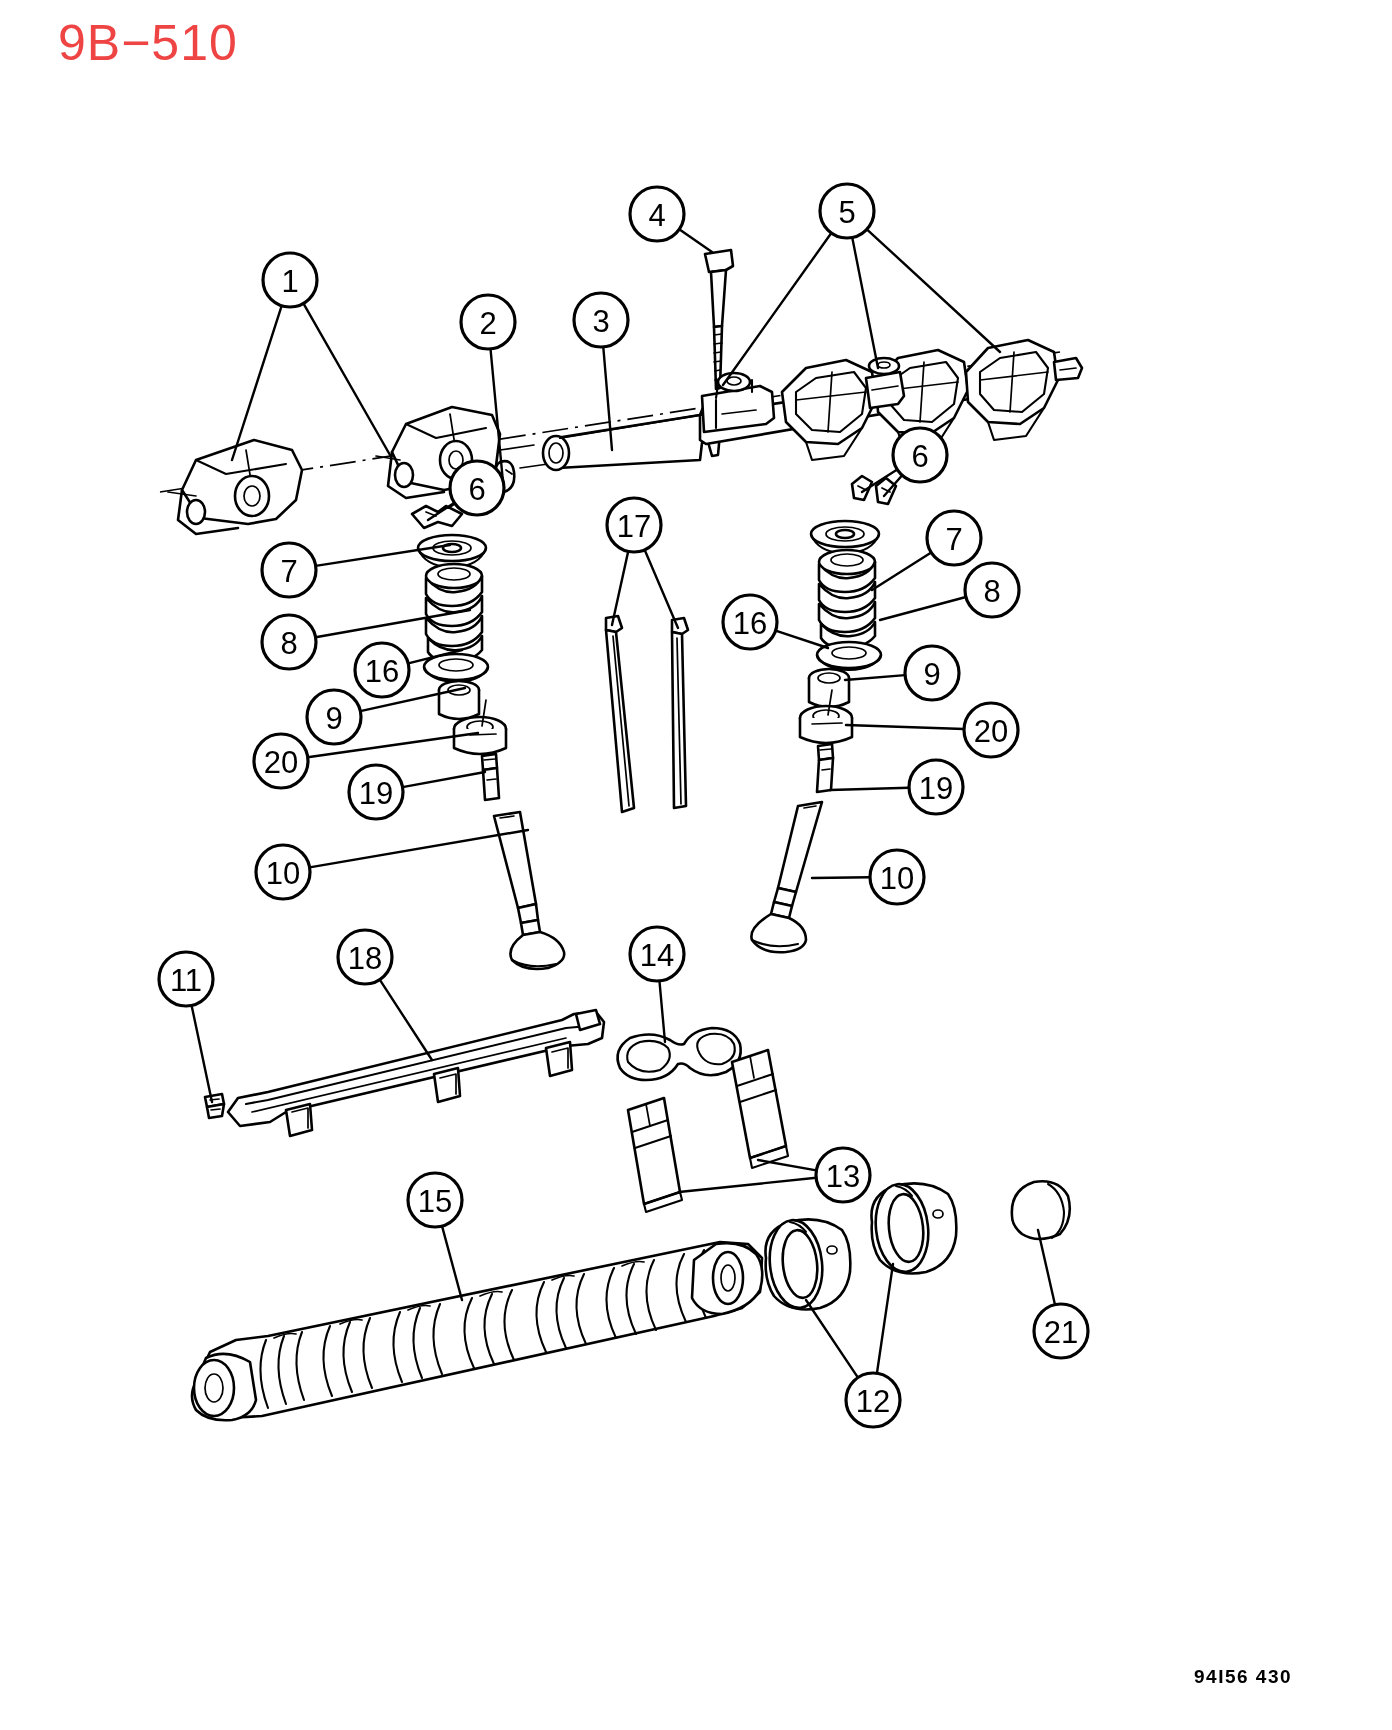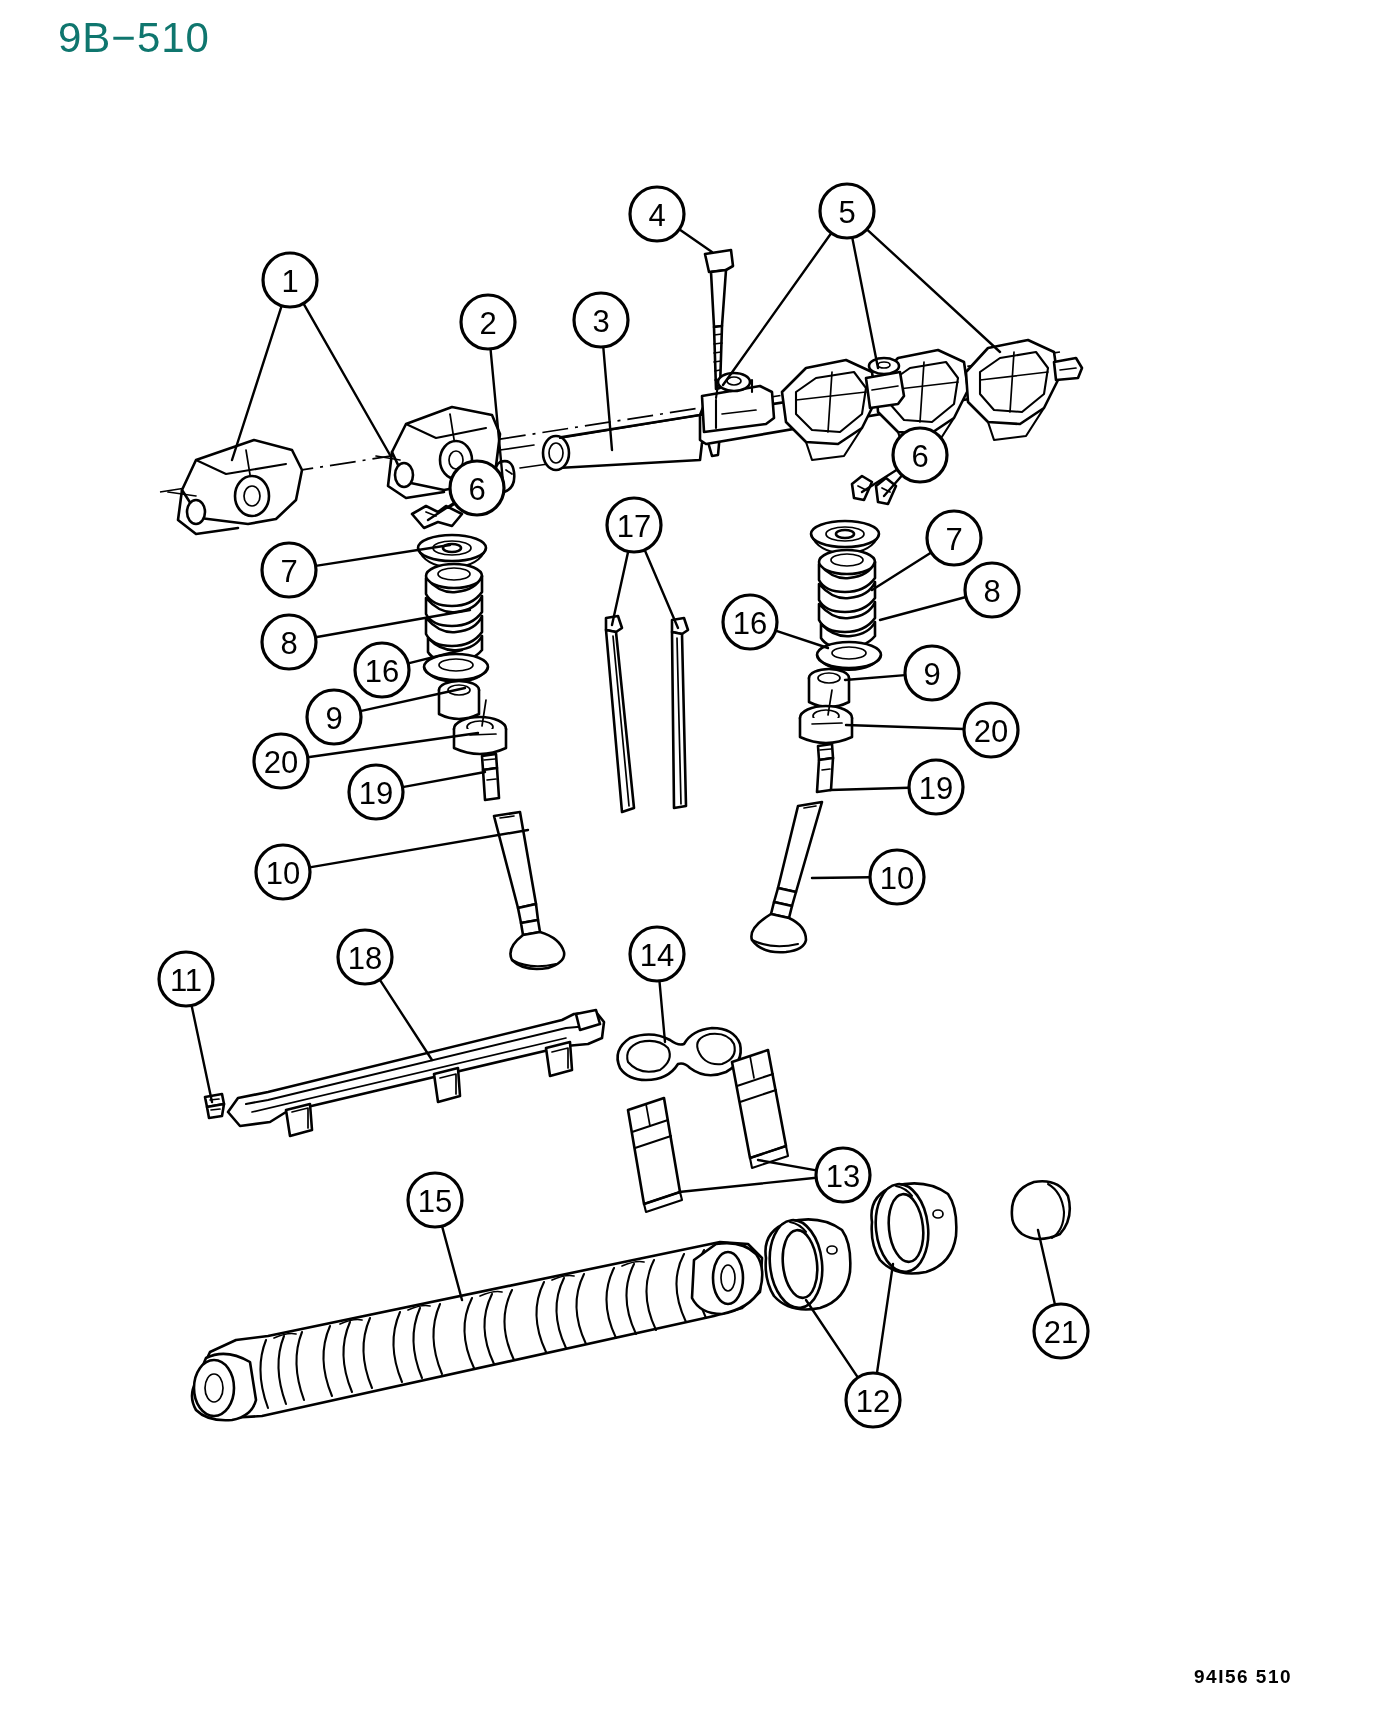--- a/index.html
+++ b/index.html
@@ -1,43 +1,43 @@
 <!DOCTYPE html>
 <html><head>
 <meta charset="utf-8">
 <title>9B-510</title>
 <style>
   html,body{margin:0;padding:0;background:#ffffff;}
   body{width:1392px;height:1730px;position:relative;
        font-family:"Liberation Sans","DejaVu Sans",sans-serif;
        overflow:hidden;}
   #sheet{position:absolute;inset:0;width:1392px;height:1730px;}
-  .hdr{position:absolute;left:58px;top:14px;font-size:42px;letter-spacing:1px;
-       color:#0f766e;font-family:"Liberation Sans","DejaVu Sans",sans-serif;white-space:nowrap;}
+  .hdr{position:absolute;left:58px;top:14px;font-size:50px;letter-spacing:1px;
+       color:#ef4444;font-family:"Liberation Sans","DejaVu Sans",sans-serif;white-space:nowrap;}
   .ftr{position:absolute;left:1194px;top:1666px;font-size:19px;font-weight:bold;
        color:#000;letter-spacing:1.5px;white-space:nowrap;
        font-family:"Liberation Sans","DejaVu Sans",sans-serif;}
   svg{display:block;}
   .ln{fill:none;stroke:#000;stroke-width:2.6;stroke-linecap:round;stroke-linejoin:round;}
   .ln2{fill:none;stroke:#000;stroke-width:2.1;stroke-linecap:round;stroke-linejoin:round;}
   .lnt{fill:none;stroke:#000;stroke-width:1.7;stroke-linecap:round;stroke-linejoin:round;}
   .lead{fill:none;stroke:#000;stroke-width:2.4;stroke-linecap:round;}
   .cntr{fill:none;stroke:#000;stroke-width:1.7;stroke-dasharray:26 7 3 7;}
   .bub{fill:#fff;stroke:#000;stroke-width:3.2;}
   .bubtxt{font-family:"Liberation Sans","DejaVu Sans",sans-serif;
           font-size:31px;fill:#000;text-anchor:middle;dominant-baseline:central;}
   .wf{fill:#fff;}
 </style>
 </head>
 <body>
 
 <div id="root">
 
   <div class="hdr">9B−510</div>
-  <div class="ftr">94I56  510</div>
+  <div class="ftr">94I56  430</div>
 
   <svg id="sheet" viewBox="0 0 1392 1730" xmlns="http://www.w3.org/2000/svg">
 
     <path class="cntr" d="M160,492 L1060,352"></path>
 
     <g>
       <path class="ln wf" d="M182,490 L196,460 L254,440 L292,450 L302,470 L296,500
                              L276,519 L248,524 L200,518 Z"></path>
       <path class="ln2" d="M196,460 L226,474 L286,464"></path>
       <path class="lnt" d="M246,450 L252,487"></path>

